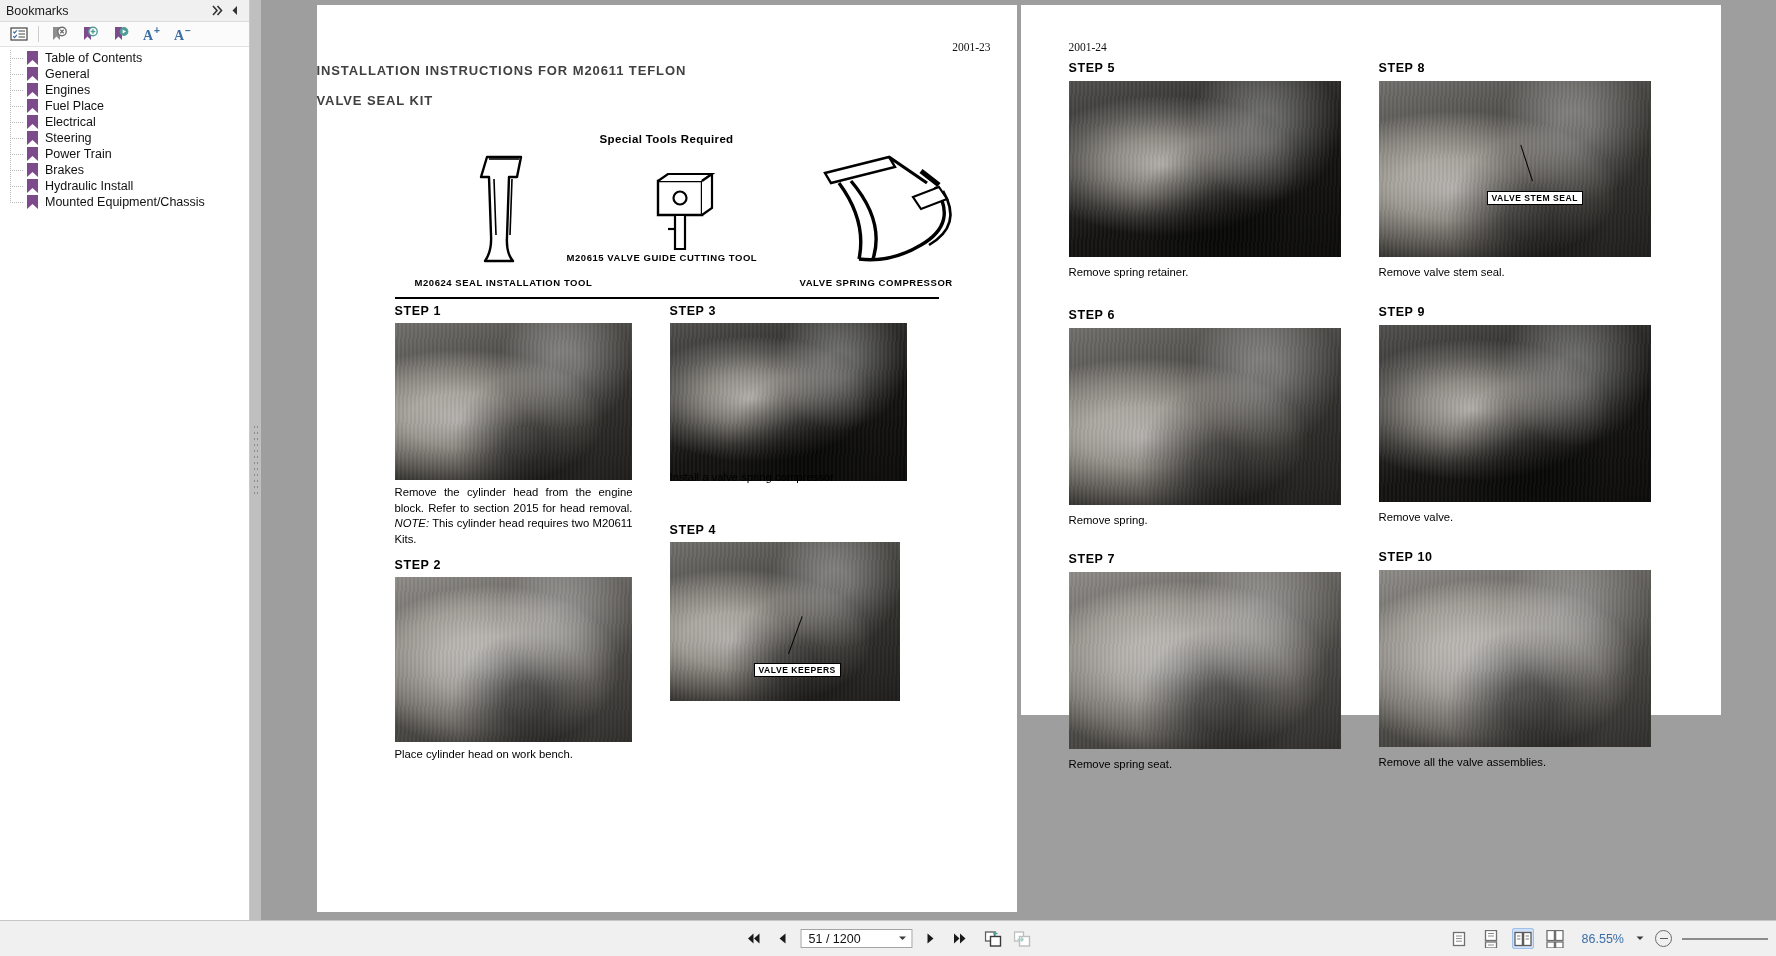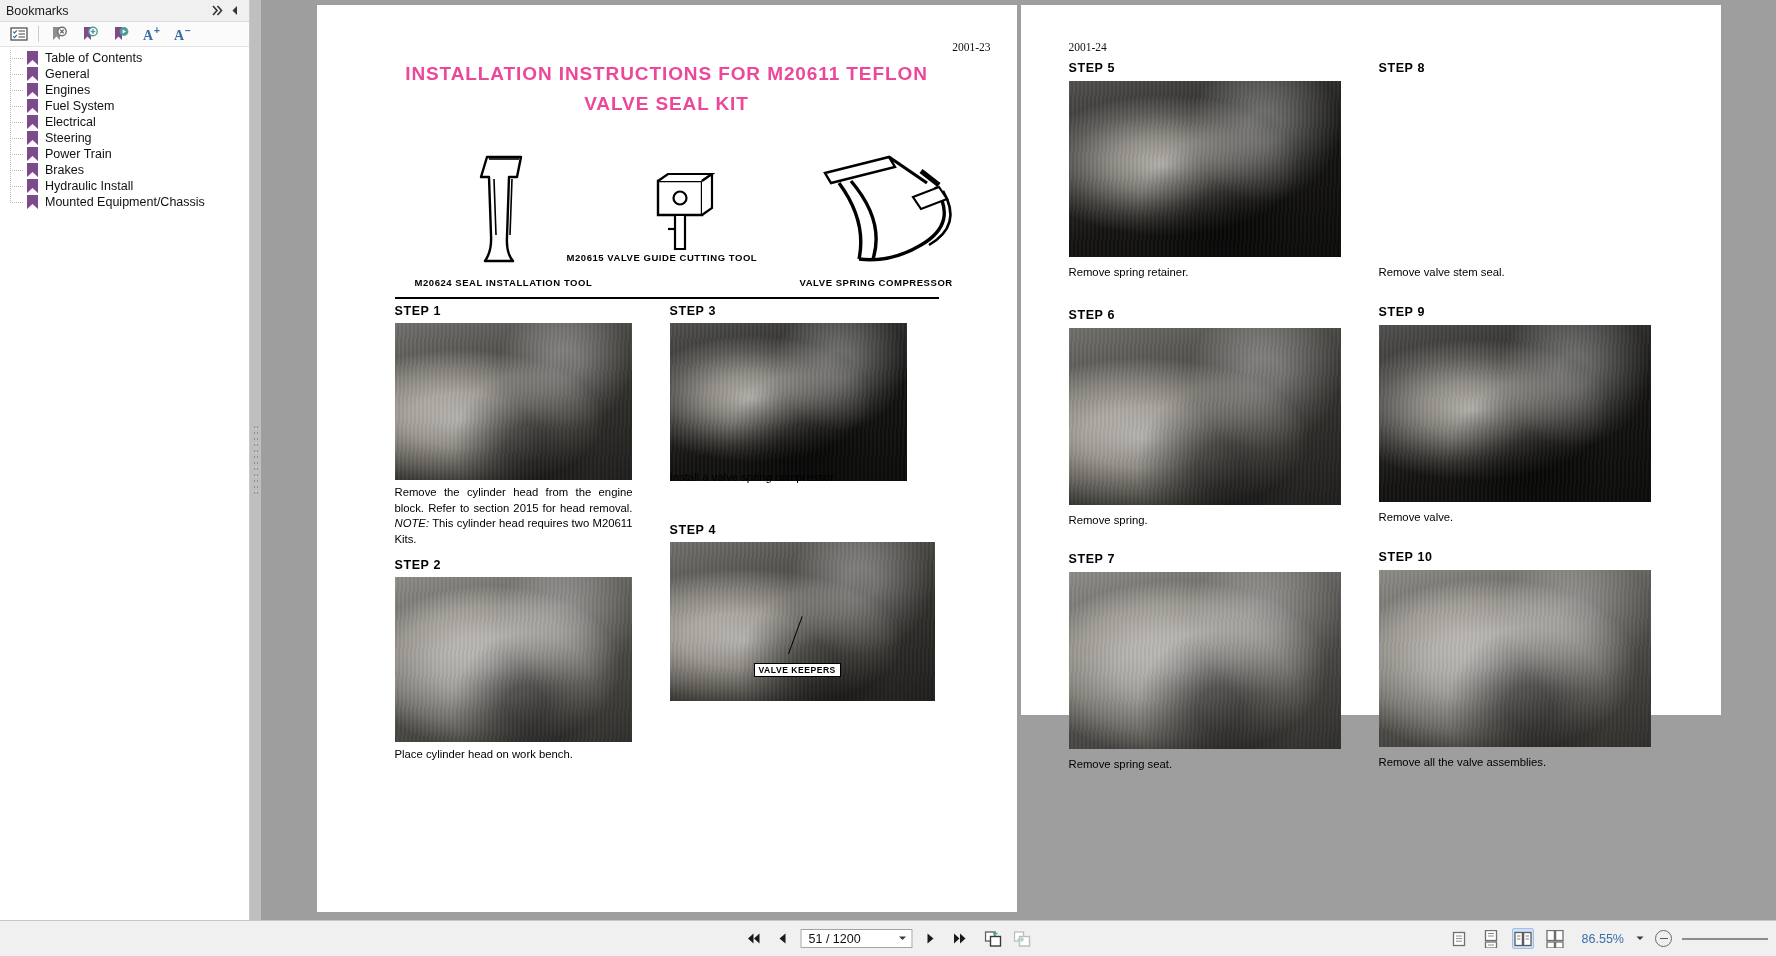--- a/index.html
+++ b/index.html
@@ -51,22 +51,22 @@
   #doc-area { flex: 1 1 auto; background: #9e9e9e; position: relative; overflow: hidden;
               display: flex; justify-content: center; align-items: flex-start; }
   #pages { display: flex; gap: 4px; margin-top: 5px; }
   .page { background: #fff; position: relative; }
   .page-left  { width: 700px; height: 907px; }
   .page-right { width: 700px; height: 710px; }
 
   .folio { position: absolute; font-family: "Liberation Serif", serif; font-size: 11.5px; color: #111; }
 
   
-  .doc-title { position: absolute; left: 0; right: 0; text-align: center;
-               font-size: 19px; font-weight: bold; letter-spacing: .9px; color:#ec4899; }
+  .doc-title { position: absolute; left: 0; right: 0; 
+               font-size: 13px; font-weight: bold; letter-spacing: .9px; color:#404040; }
   .sub-head { position: absolute; left: 0; right: 0; text-align: center;
               font-size: 11.5px; font-weight: bold; letter-spacing: .35px; color:#000; }
 
   .tool-cap { position: absolute; font-size: 9.5px; font-weight: bold; letter-spacing: .55px;
               color: #000; white-space: nowrap; }
 
   .rule { position: absolute; height: 1.6px; background: #000; }
 
   .step-label { position: absolute; font-size: 12.5px; font-weight: bold; letter-spacing: .6px; color:#000; }
   .body-txt { position: absolute; font-size: 11.3px; font-weight: normal; line-height: 15.5px;
@@ -216,21 +216,21 @@
             <span class="bm-flag"><svg width="13" height="15" viewBox="0 0 13 15">
                 <path d="M1 0 h11 v14 l-5.5 -5 l-5.5 5 z" fill="#7d4b8c"></path>
               </svg></span>
             <span class="bm-label">Engines</span>
           </div>
           <div class="bm-item">
             <span class="bm-dash"></span>
             <span class="bm-flag"><svg width="13" height="15" viewBox="0 0 13 15">
                 <path d="M1 0 h11 v14 l-5.5 -5 l-5.5 5 z" fill="#7d4b8c"></path>
               </svg></span>
-            <span class="bm-label">Fuel System</span>
+            <span class="bm-label">Fuel Place</span>
           </div>
           <div class="bm-item">
             <span class="bm-dash"></span>
             <span class="bm-flag"><svg width="13" height="15" viewBox="0 0 13 15">
                 <path d="M1 0 h11 v14 l-5.5 -5 l-5.5 5 z" fill="#7d4b8c"></path>
               </svg></span>
             <span class="bm-label">Electrical</span>
           </div>
           <div class="bm-item">
             <span class="bm-dash"></span>
@@ -276,20 +276,21 @@
 
     <div id="doc-area">
       <div id="pages">
 
         <div class="page page-left">
 
           <div class="folio" style="right:26px; top:36px;">2001-23</div>
 
           <div class="doc-title" style="top:58px;">INSTALLATION INSTRUCTIONS FOR M20611 TEFLON</div>
           <div class="doc-title" style="top:88px;">VALVE SEAL KIT</div>
+          <div class="sub-head" style="top:128px;">Special Tools Required</div>
 
           <svg style="position:absolute; left:150px; top:148px;" width="78" height="120" viewBox="0 0 78 120">
             <path d="M20 4 h34 l-4 20 h-8 l-2 60 q-1 16 6 24 h-28 q7 -10 6 -26 l-2 -58 h-8 z" fill="#fff" stroke="#000" stroke-width="2.4" stroke-linejoin="round"></path>
             <path d="M27 26 l2 56" stroke="#000" stroke-width="1.6" fill="none"></path>
             <path d="M45 26 l-2 56" stroke="#000" stroke-width="1.6" fill="none"></path>
             <path d="M22 6 h30" stroke="#000" stroke-width="1.6"></path>
           </svg>
 
           <svg style="position:absolute; left:325px; top:168px;" width="78" height="90" viewBox="0 0 78 90">
             <path d="M16 8 h44 v34 h-44 z" fill="#fff" stroke="#000" stroke-width="2.4"></path>
@@ -327,21 +328,21 @@
 
           <div class="step-label" style="left:78px; top:553px;">STEP 2</div>
           <div class="photo lt" style="left:78px; top:572px; width:237px; height:165px;"></div>
           <div class="body-txt" style="left:78px; top:742px; width:238px;">Place cylinder head on work bench.</div>
 
           <div class="step-label" style="left:353px; top:299px;">STEP 3</div>
           <div class="photo dk" style="left:353px; top:318px; width:237px; height:158px;"></div>
           <div class="body-txt" style="left:353px; top:465px; width:238px;">Install a valve spring compressor.</div>
 
           <div class="step-label" style="left:353px; top:518px;">STEP 4</div>
-          <div class="photo" style="left:353px; top:537px; width:265px; height:159px;">
+          <div class="photo" style="left:353px; top:537px; width:230px; height:159px;">
             <div class="leader" style="left:118px; top:72px; height:40px; transform:rotate(20deg);"></div>
             <div class="callout" style="left:84px; top:121px;">VALVE KEEPERS</div>
           </div>
         </div>
 
         <div class="page page-right">
 
           <div class="folio" style="left:48px; top:36px;">2001-24</div>
 
           <div class="step-label" style="left:48px; top:56px;">STEP 5</div>
@@ -350,20 +351,24 @@
 
           <div class="step-label" style="left:48px; top:303px;">STEP 6</div>
           <div class="photo" style="left:48px; top:323px; width:272px; height:177px;"></div>
           <div class="body-txt" style="left:48px; top:508px; width:272px;">Remove spring.</div>
 
           <div class="step-label" style="left:48px; top:547px;">STEP 7</div>
           <div class="photo lt" style="left:48px; top:567px; width:272px; height:177px;"></div>
           <div class="body-txt" style="left:48px; top:752px; width:272px;">Remove spring seat.</div>
 
           <div class="step-label" style="left:358px; top:56px;">STEP 8</div>
+          <div class="photo" style="left:358px; top:76px; width:272px; height:176px;">
+            <div class="leader" style="left:153px; top:62px; height:38px; transform:rotate(-18deg);"></div>
+            <div class="callout" style="left:108px; top:110px;">VALVE STEM SEAL</div>
+          </div>
           <div class="body-txt" style="left:358px; top:260px; width:272px;">Remove valve stem seal.</div>
 
           <div class="step-label" style="left:358px; top:300px;">STEP 9</div>
           <div class="photo dk" style="left:358px; top:320px; width:272px; height:177px;"></div>
           <div class="body-txt" style="left:358px; top:505px; width:272px;">Remove valve.</div>
 
           <div class="step-label" style="left:358px; top:545px;">STEP 10</div>
           <div class="photo lt" style="left:358px; top:565px; width:272px; height:177px;"></div>
           <div class="body-txt" style="left:358px; top:750px; width:272px;">Remove all the valve assemblies.</div>
         </div>

